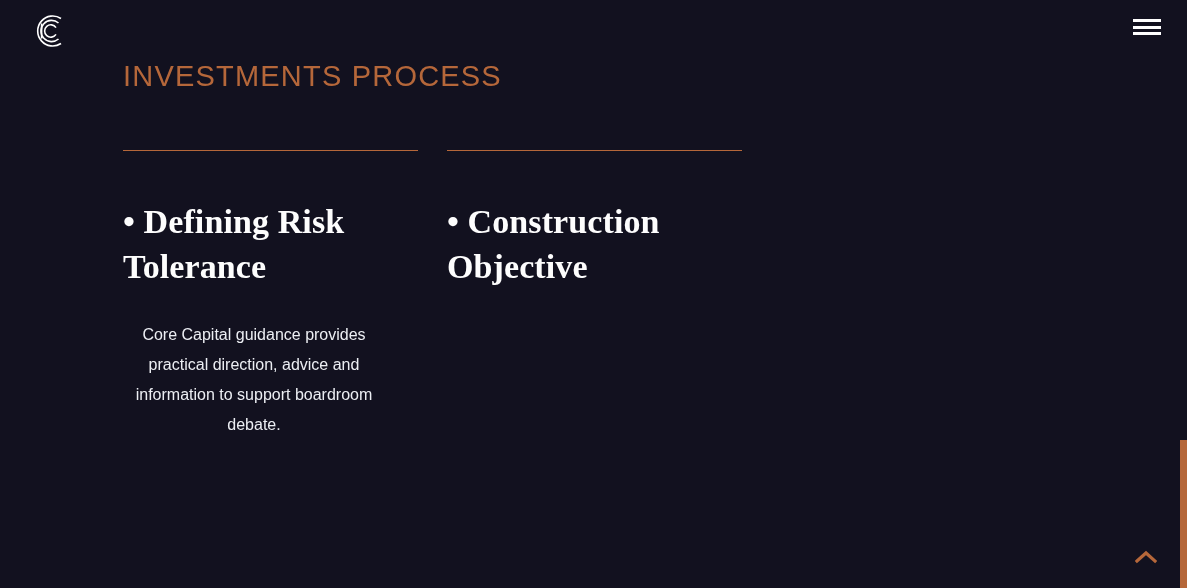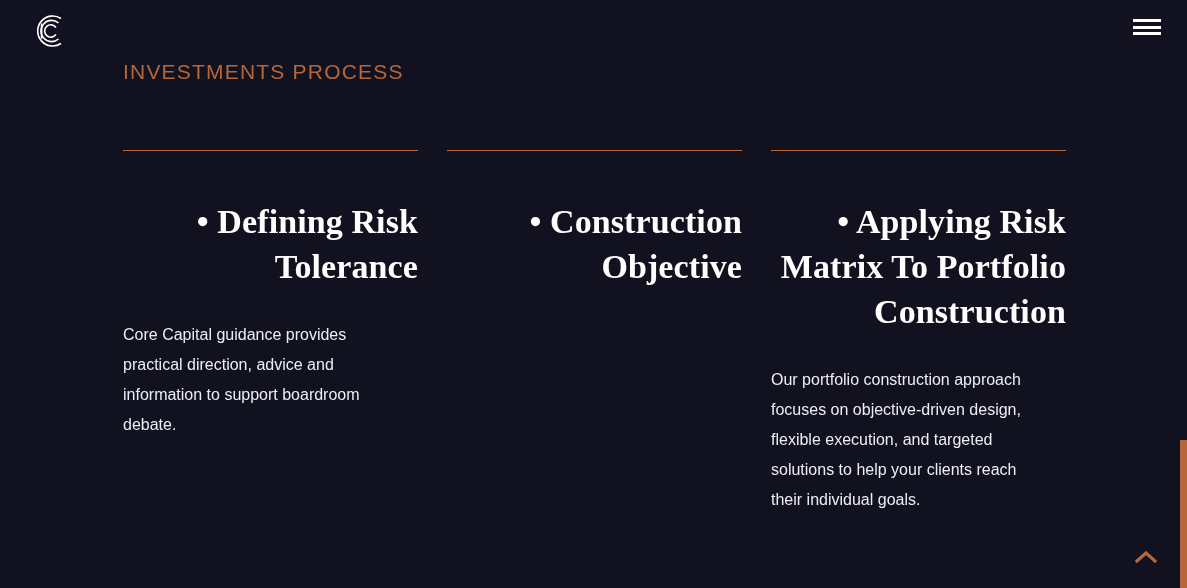--- a/index.html
+++ b/index.html
@@ -50,21 +50,21 @@
     height: 3px;
     background: #ffffff;
     border-radius: 0;
   }
 
   
   .section-title {
     position: absolute;
     left: 123px;
     top: 60px;
-    font-size: 21px;
+    font-size: 29px;
     letter-spacing: 1.2px;
     color: #b5673a;
     font-weight: 400;
     white-space: nowrap;
   }
 
   
   .columns {
     position: absolute;
     left: 123px;
@@ -87,29 +87,29 @@
   }
 
   .col h2 {
     font-family: "Liberation Serif", serif;
     font-size: 34px;
     line-height: 45px;
     font-weight: 700;
     color: #fdfdfd;
     letter-spacing: 0.1px;
     margin: 0 0 31px 0;
-    text-align: right;
   }
 
   .col p {
     font-size: 16px;
     line-height: 30px;
     color: #eceef3;
     font-weight: 400;
     max-width: 262px;
+    text-align: center;
   }
 
   
   .scrollbar-track {
     position: absolute;
     top: 0;
     right: 0;
     width: 7px;
     height: 588px;
     background: #12111f;
@@ -166,25 +166,20 @@
     <div class="rule"></div>
     <h2>• Defining Risk Tolerance</h2>
     <p>Core Capital guidance provides practical direction, advice and information to support boardroom debate.</p>
   </div>
 
   <div class="col">
     <div class="rule"></div>
     <h2>• Construction Objective</h2>
   </div>
 
-  <div class="col">
-    <div class="rule"></div>
-    <h2>• Applying Risk Matrix To Portfolio Construction</h2>
-    <p>Our portfolio construction approach focuses on objective-driven design, flexible execution, and targeted solutions to help your clients reach their individual goals.</p>
-  </div>
 
 </div>
 
 <div class="scrollbar-track">
   <div class="scrollbar-thumb"></div>
 </div>
 
 <div class="scroll-top">
   <svg width="22" height="14" viewBox="0 0 22 14">
     <path d="M2 11 L11 3 L20 11" fill="none" stroke="#b5673a" stroke-width="3.2" stroke-linecap="square" stroke-linejoin="miter"></path>

